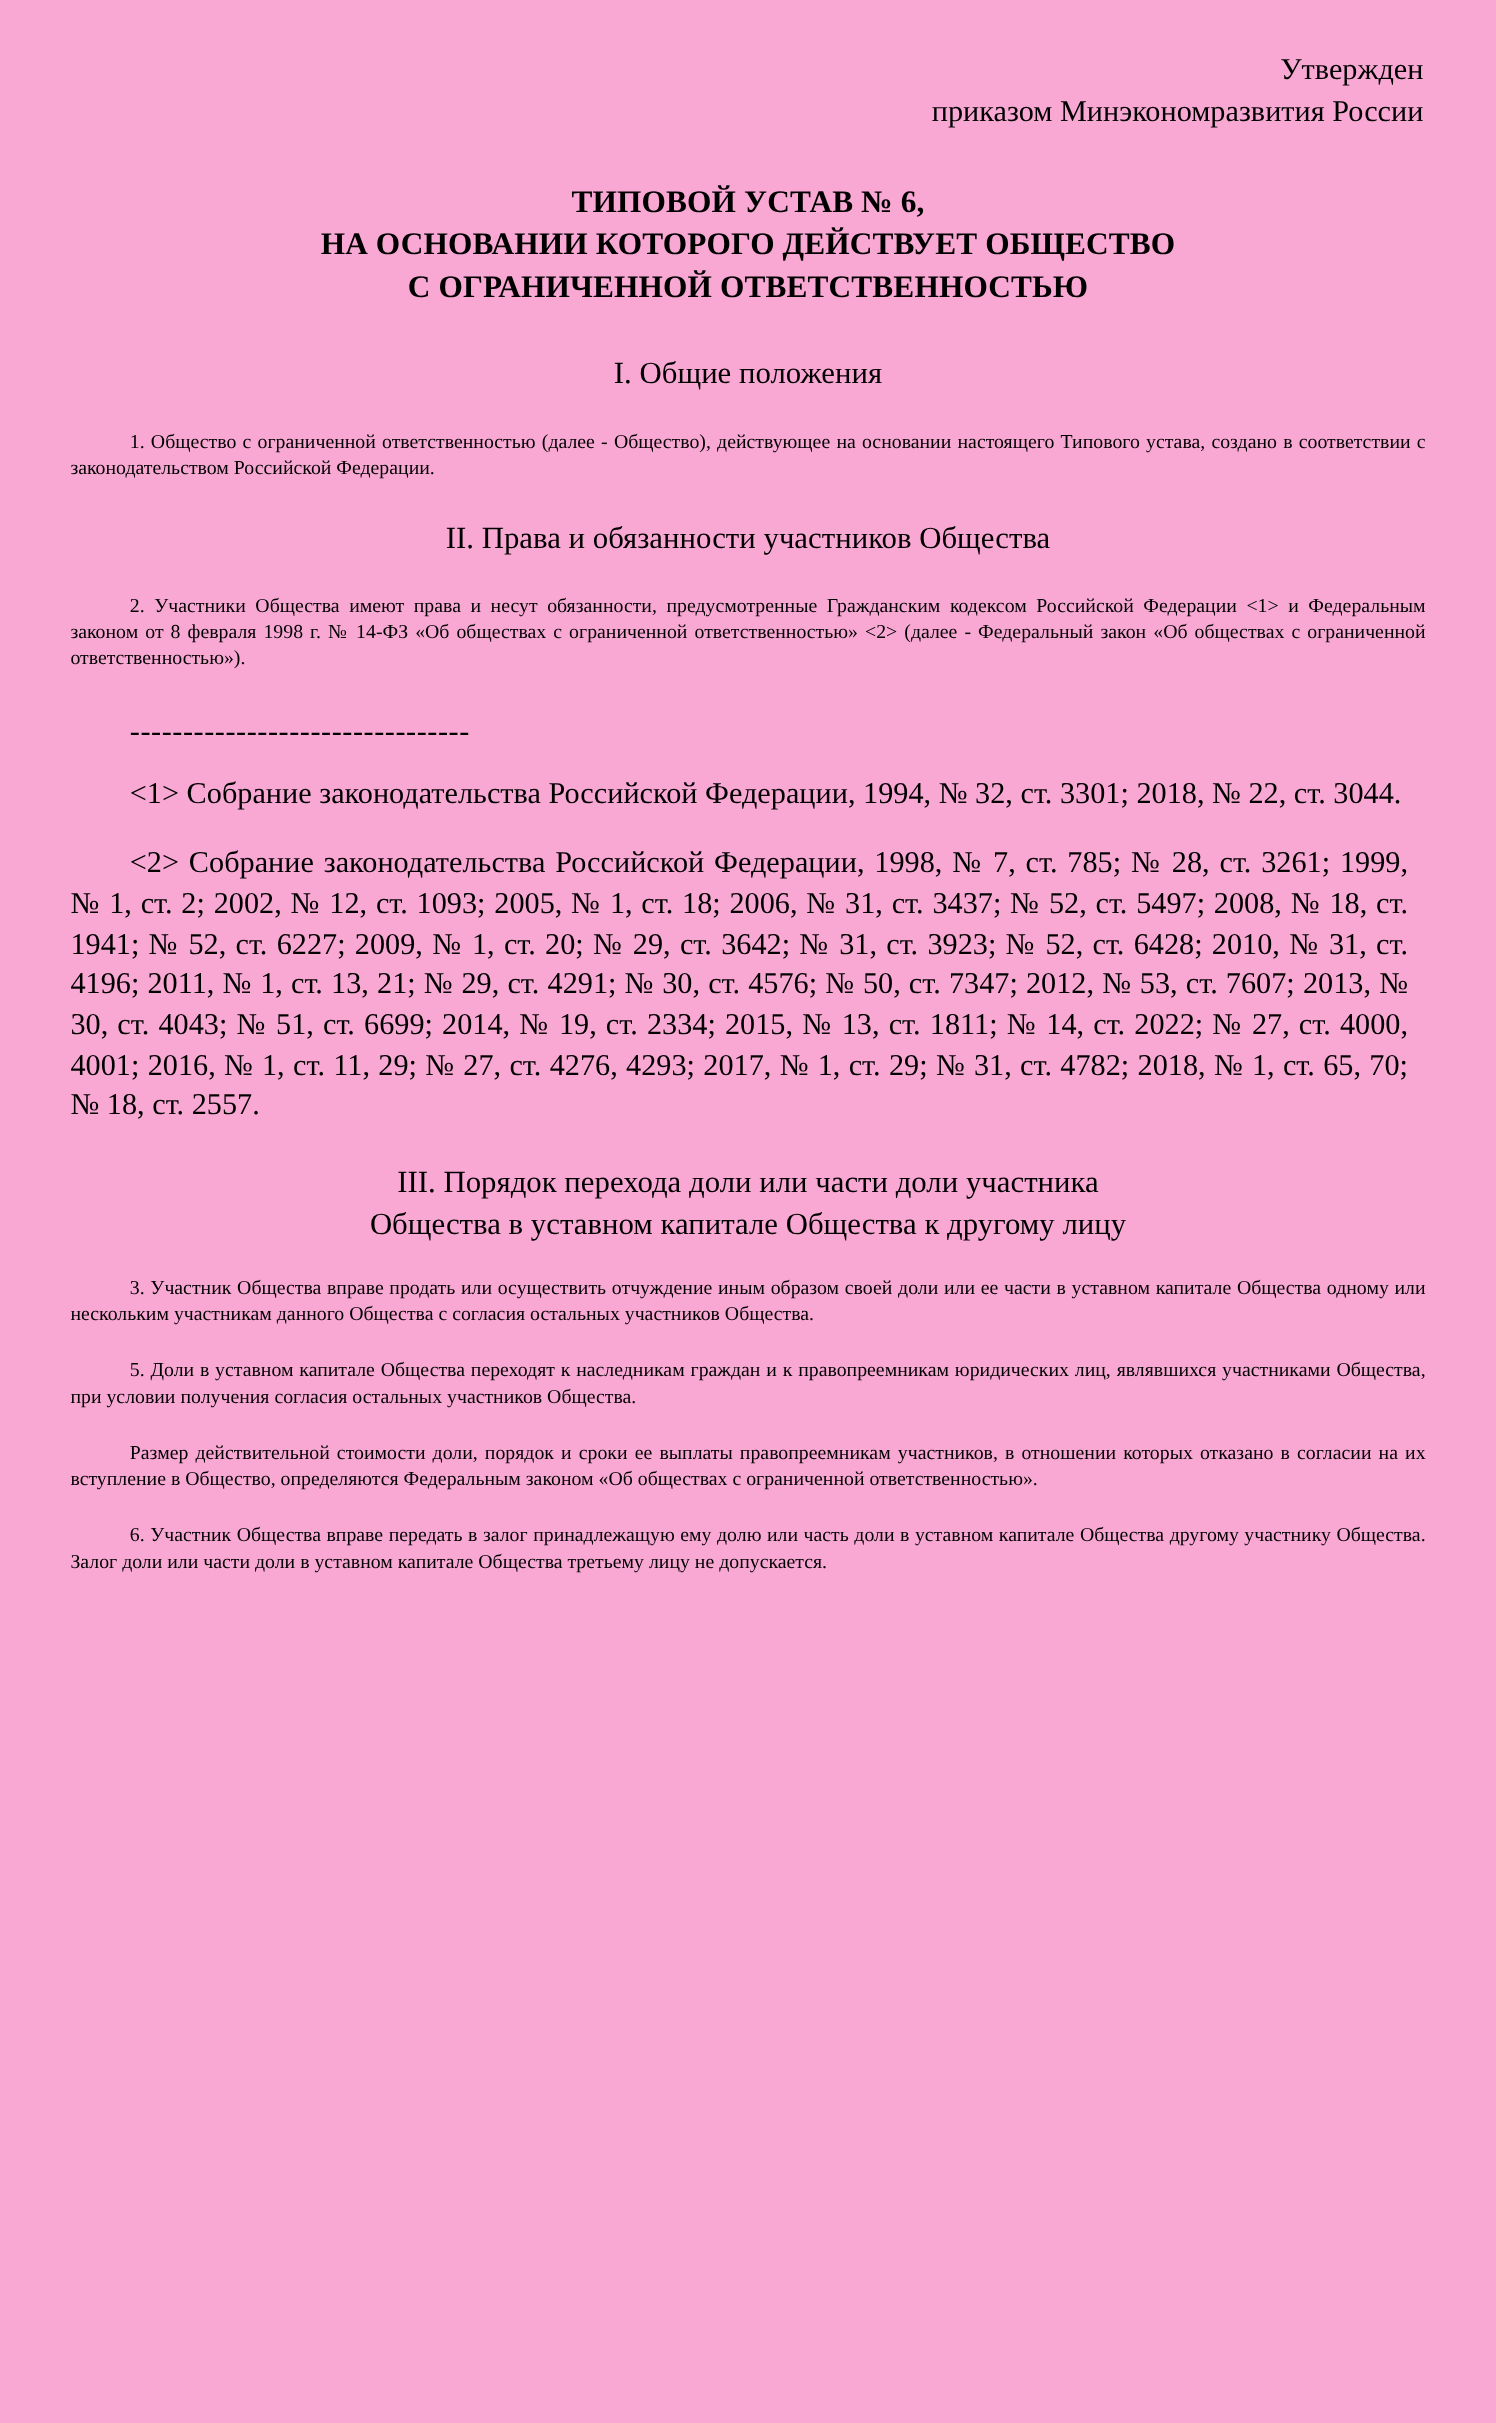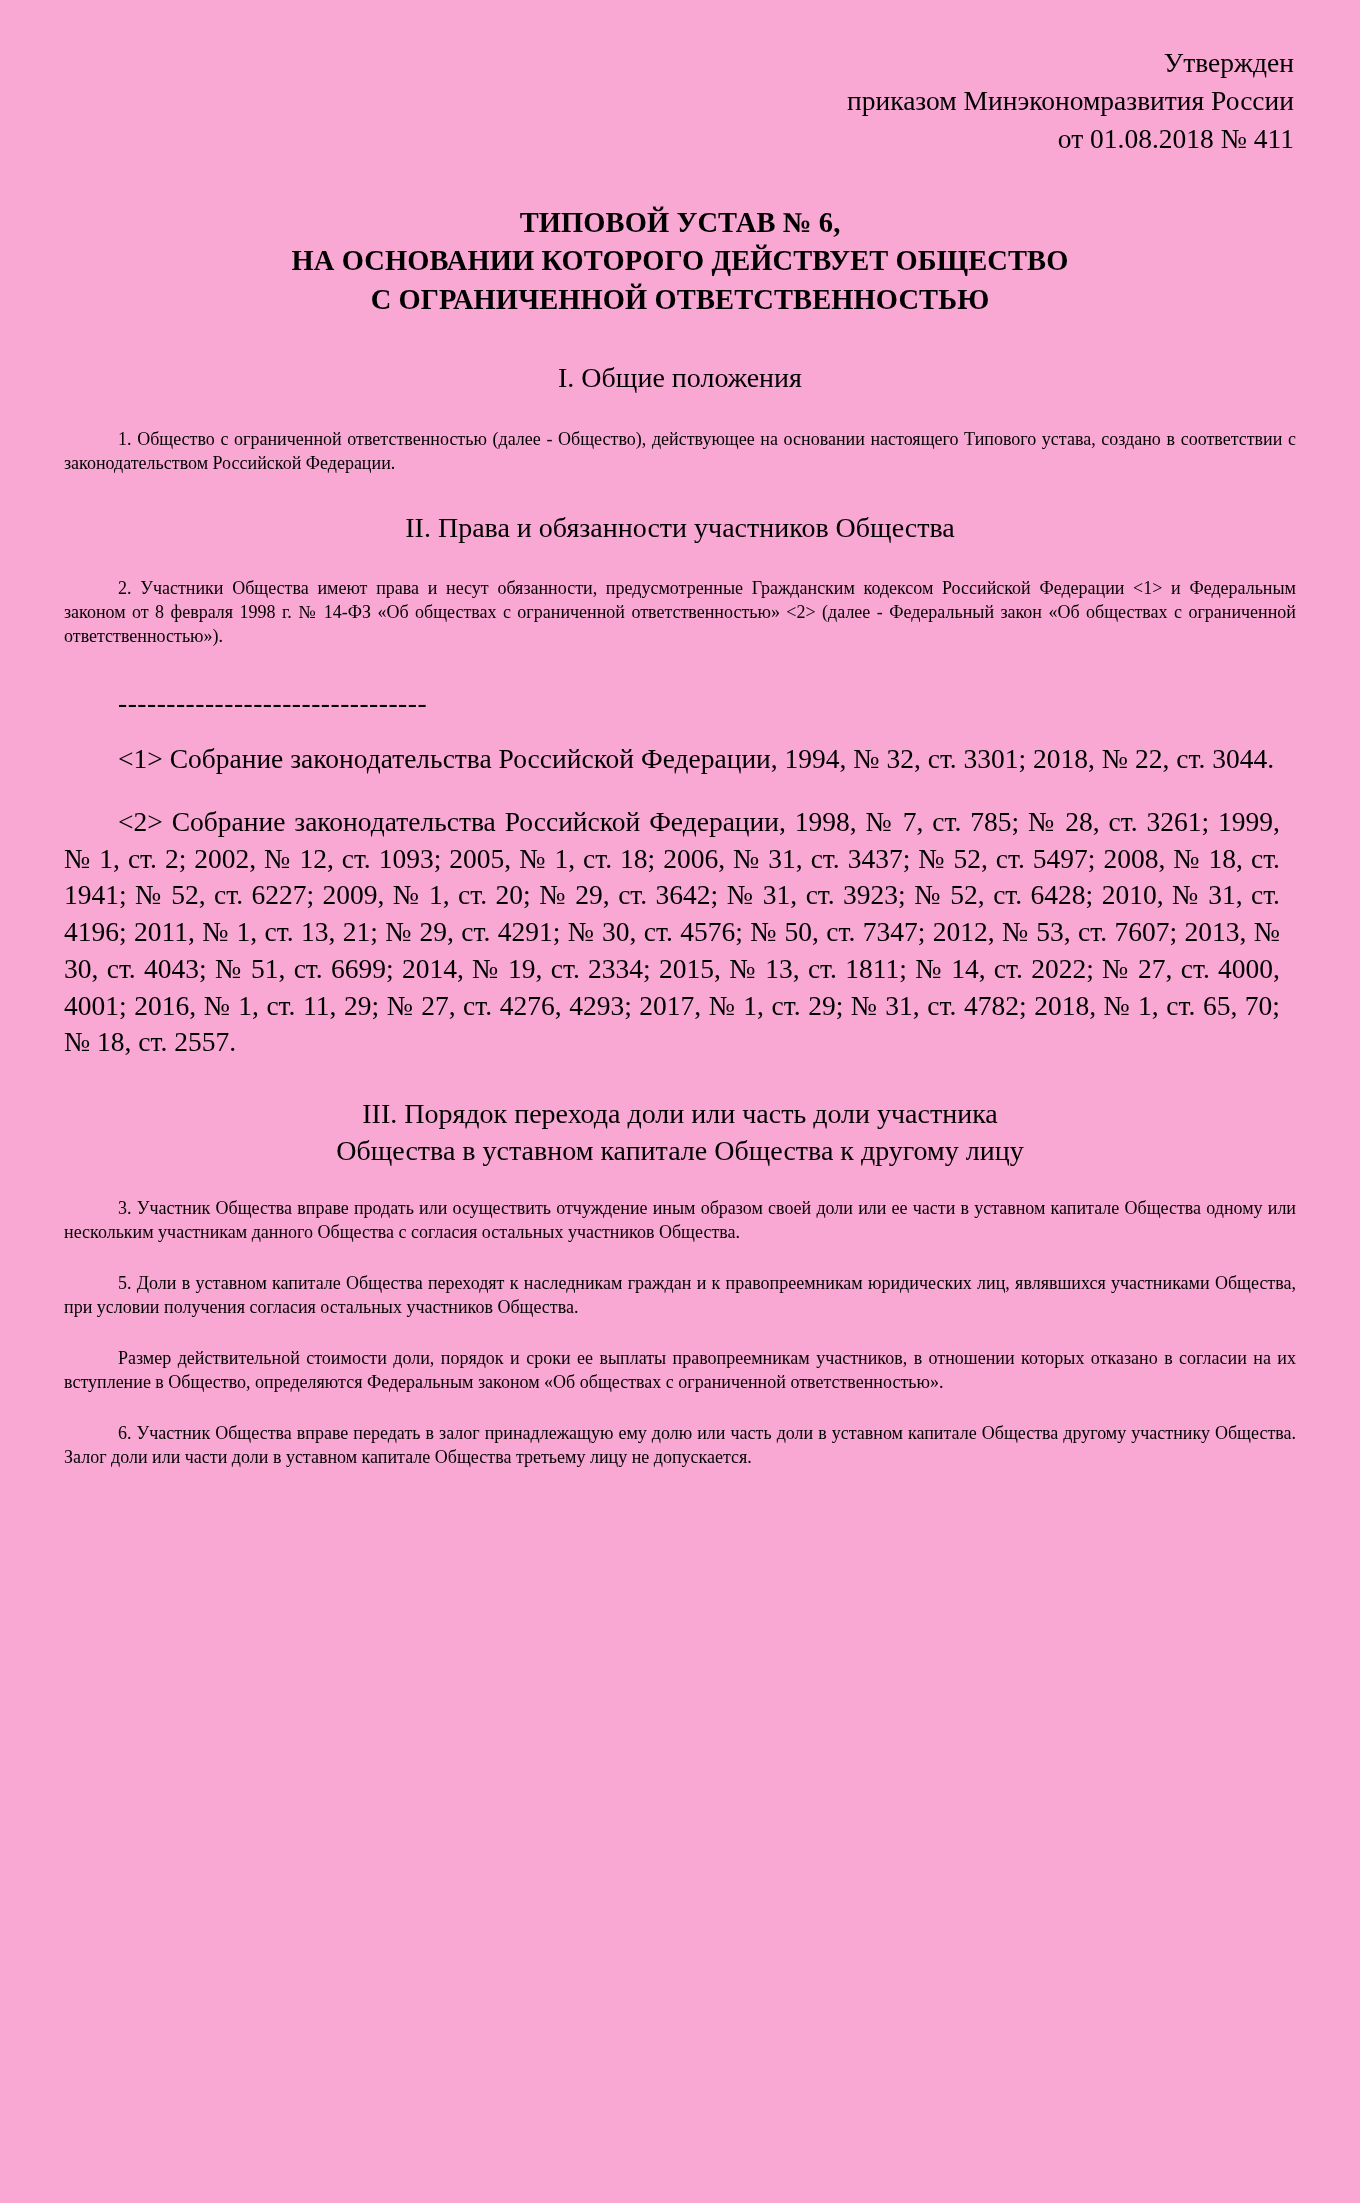--- a/index.html
+++ b/index.html
@@ -92,21 +92,20 @@
 </style>
 </head>
 <body>
 
 <div class="page">
   <div class="doc-body">
 
     <div class="approval">
       <div>Утвержден</div>
       <div>приказом Минэкономразвития России</div>
-      <div>от 01.08.2018 № 411</div>
     </div>
 
     <div class="doc-title">
       <div>ТИПОВОЙ УСТАВ № 6,</div>
       <div>НА ОСНОВАНИИ КОТОРОГО ДЕЙСТВУЕТ ОБЩЕСТВО</div>
       <div>С ОГРАНИЧЕННОЙ ОТВЕТСТВЕННОСТЬЮ</div>
     </div>
 
     <div class="section-heading">
       <div>I. Общие положения</div>
@@ -116,21 +115,21 @@
     <div class="section-heading spacer-before">
       <div>II. Права и обязанности участников Общества</div>
     </div>
     <p class="para">2. Участники Общества имеют права и несут обязанности, предусмотренные Гражданским кодексом Российской Федерации &lt;1&gt; и Федеральным законом от 8 февраля 1998 г. № 14-ФЗ «Об обществах с ограниченной ответственностью» &lt;2&gt; (далее - Федеральный закон «Об обществах с ограниченной ответственностью»).</p>
 
     <div class="fn-rule">--------------------------------</div>
     <p class="footnote">&lt;1&gt; Собрание законодательства Российской Федерации, 1994, № 32, ст. 3301; 2018, № 22, ст. 3044.</p>
     <p class="footnote">&lt;2&gt; Собрание законодательства Российской Федерации, 1998, № 7, ст. 785; № 28, ст. 3261; 1999, № 1, ст. 2; 2002, № 12, ст. 1093; 2005, № 1, ст. 18; 2006, № 31, ст. 3437; № 52, ст. 5497; 2008, № 18, ст. 1941; № 52, ст. 6227; 2009, № 1, ст. 20; № 29, ст. 3642; № 31, ст. 3923; № 52, ст. 6428; 2010, № 31, ст. 4196; 2011, № 1, ст. 13, 21; № 29, ст. 4291; № 30, ст. 4576; № 50, ст. 7347; 2012, № 53, ст. 7607; 2013, № 30, ст. 4043; № 51, ст. 6699; 2014, № 19, ст. 2334; 2015, № 13, ст. 1811; № 14, ст. 2022; № 27, ст. 4000, 4001; 2016, № 1, ст. 11, 29; № 27, ст. 4276, 4293; 2017, № 1, ст. 29; № 31, ст. 4782; 2018, № 1, ст. 65, 70; № 18, ст. 2557.</p>
 
     <div class="section-heading tight spacer-before">
-      <div>III. Порядок перехода доли или часть доли участника</div>
+      <div>III. Порядок перехода доли или части доли участника</div>
       <div>Общества в уставном капитале Общества к другому лицу</div>
     </div>
 
     <p class="para">3. Участник Общества вправе продать или осуществить отчуждение иным образом своей доли или ее части в уставном капитале Общества одному или нескольким участникам данного Общества с согласия остальных участников Общества.</p>
     <p class="para">5. Доли в уставном капитале Общества переходят к наследникам граждан и к правопреемникам юридических лиц, являвшихся участниками Общества, при условии получения согласия остальных участников Общества.</p>
     <p class="para">Размер действительной стоимости доли, порядок и сроки ее выплаты правопреемникам участников, в отношении которых отказано в согласии на их вступление в Общество, определяются Федеральным законом «Об обществах с ограниченной ответственностью».</p>
     <p class="para">6. Участник Общества вправе передать в залог принадлежащую ему долю или часть доли в уставном капитале Общества другому участнику Общества. Залог доли или части доли в уставном капитале Общества третьему лицу не допускается.</p>
 
   </div>
 </div>

